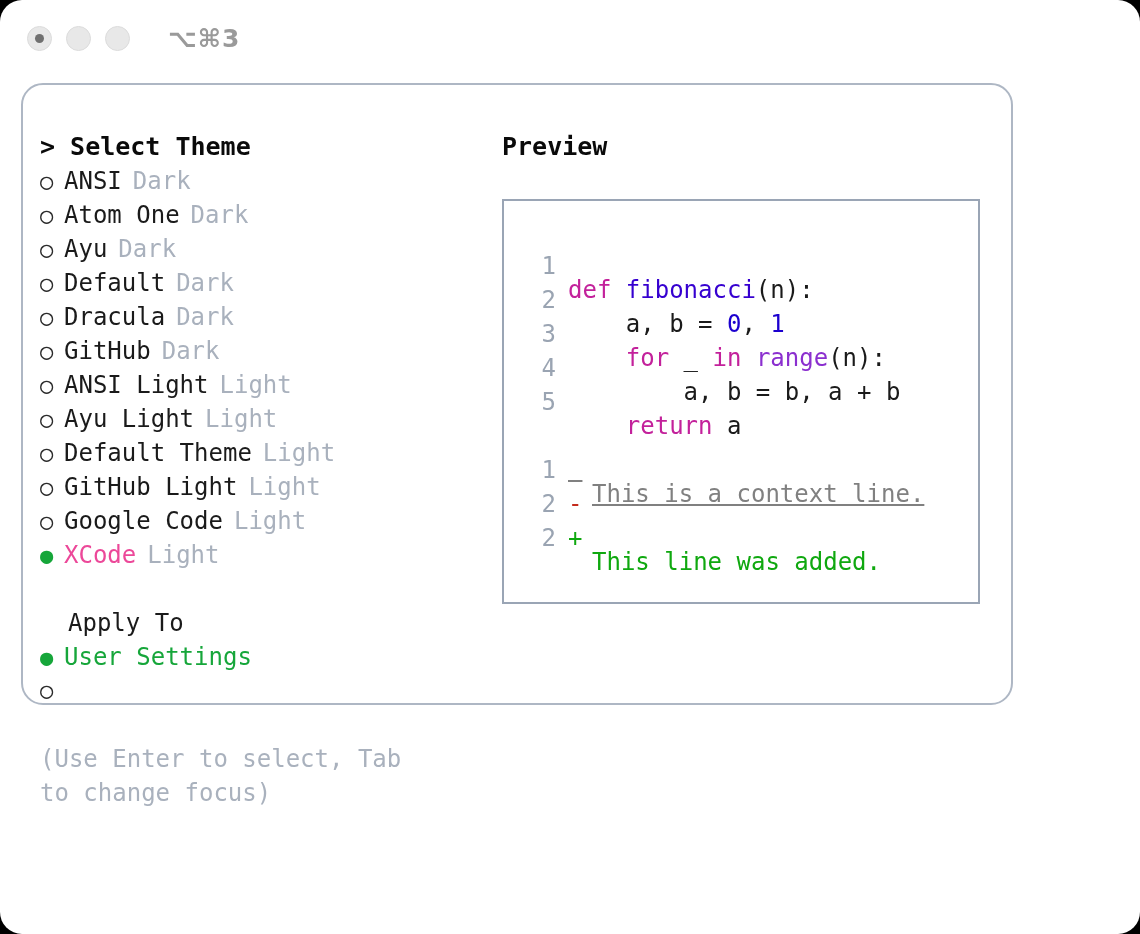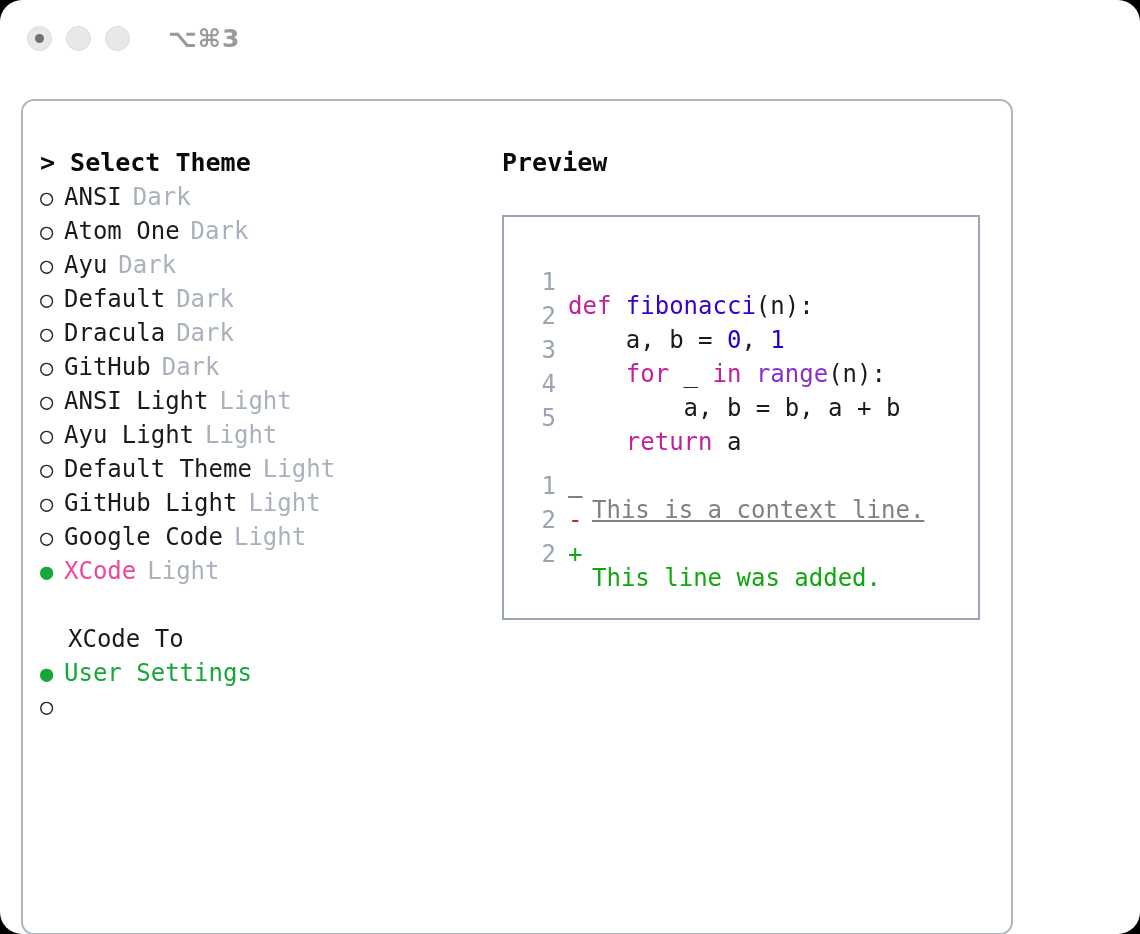--- a/index.html
+++ b/index.html
@@ -68,25 +68,25 @@
     color: #9a9a9a;
     letter-spacing: 1px;
     line-height: 34px;
     white-space: pre;
   }
 
   
   .panel {
     position: absolute;
     left: 21px;
-    top: 99px;
+    top: 83px;
     width: 992px;
-    height: 836px;
+    height: 622px;
     border: 2px solid #aeb7c4;
-    border-radius: 13px;
+    border-radius: 22px;
     box-sizing: border-box;
     background: #ffffff;
   }
 
   .col-left {
     position: absolute;
     left: 17px;
     top: 45px;
     width: 450px;
   }
@@ -258,27 +258,28 @@
           <div class="theme-row"><span class="bullet">○</span><span class="theme-name">GitHub</span><span class="theme-kind">Dark</span></div>
           <div class="theme-row"><span class="bullet">○</span><span class="theme-name">ANSI Light</span><span class="theme-kind">Light</span></div>
           <div class="theme-row"><span class="bullet">○</span><span class="theme-name">Ayu Light</span><span class="theme-kind">Light</span></div>
           <div class="theme-row"><span class="bullet">○</span><span class="theme-name">Default Theme</span><span class="theme-kind">Light</span></div>
           <div class="theme-row"><span class="bullet">○</span><span class="theme-name">GitHub Light</span><span class="theme-kind">Light</span></div>
           <div class="theme-row"><span class="bullet">○</span><span class="theme-name">Google Code</span><span class="theme-kind">Light</span></div>
           <div class="theme-row sel"><span class="bullet sel">●</span><span class="theme-name">XCode</span><span class="theme-kind">Light</span></div>
         </div>
 
       <div class="applyto">
-        <div class="applyto-title">XCode To</div>
+        <div class="applyto-title">Apply To</div>
         <div class="apply-list">
             <div class="apply-row sel"><span class="bullet sel">●</span><span class="apply-label">User Settings</span></div>
             <div class="apply-row"><span class="bullet">○</span></div>
           </div>
       </div>
 
+      <div class="hint">(Use Enter to select, Tab to change focus)</div>
     </div>
 
     <div class="col-right">
       <div class="heading">Preview</div>
 
       <div class="preview-box">
         <div class="code-block"><div class="code-line"><span class="lno">1</span><span class="ctext"><span class="tok-kw">def </span><span class="tok-fn">fibonacci</span><span class="tok-plain">(n):</span></span></div><div class="code-line"><span class="lno">2</span><span class="ctext"><span class="tok-plain">    a, b = </span><span class="tok-num">0</span><span class="tok-plain">, </span><span class="tok-num">1</span></span></div><div class="code-line"><span class="lno">3</span><span class="ctext"><span class="tok-plain">    </span><span class="tok-kw">for</span><span class="tok-plain"> _ </span><span class="tok-kw">in</span><span class="tok-plain"> </span><span class="tok-builtin">range</span><span class="tok-plain">(n):</span></span></div><div class="code-line"><span class="lno">4</span><span class="ctext"><span class="tok-plain">        a, b = b, a + b</span></span></div><div class="code-line"><span class="lno">5</span><span class="ctext"><span class="tok-plain">    </span><span class="tok-kw">return</span><span class="tok-plain"> a</span></span></div></div>
         <div class="diff-block">
             <div class="code-line"><span class="lno">1</span><span class="diff-mark diff-ctx"> </span><span class="ctext diff-ctx">This is a context line.</span></div>
             <div class="code-line"><span class="lno">2</span><span class="diff-mark diff-del">-</span></div>

